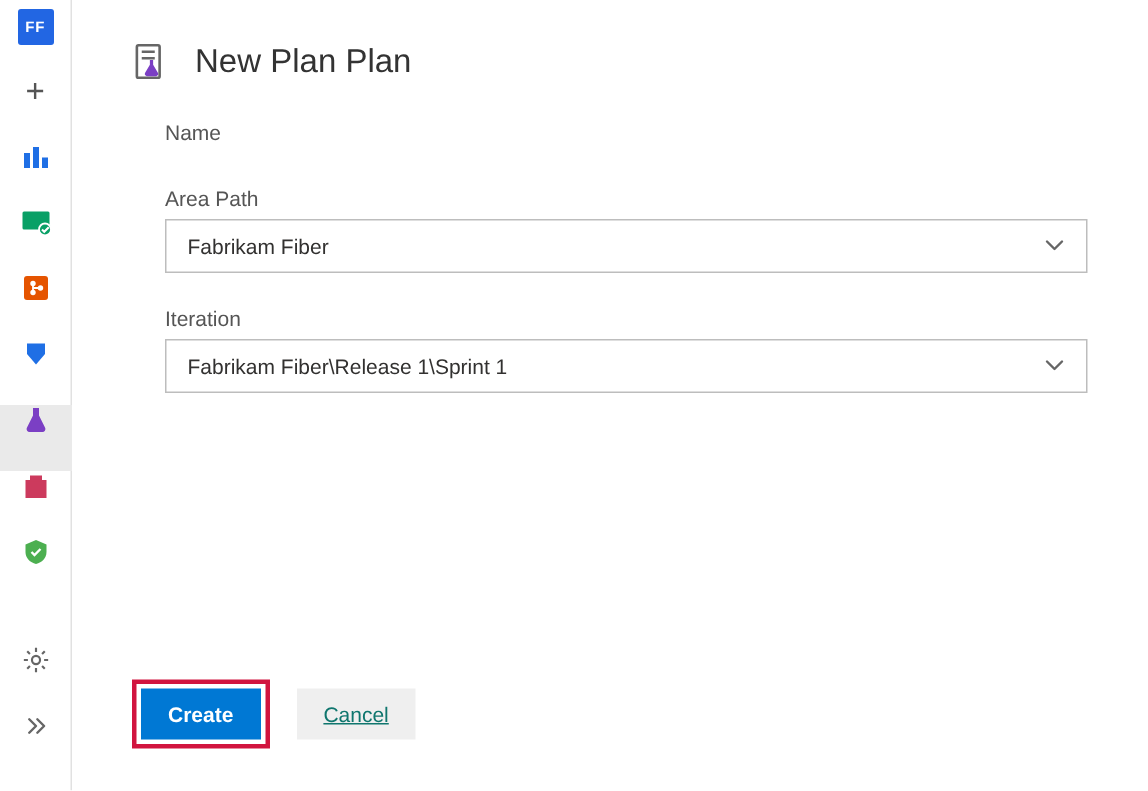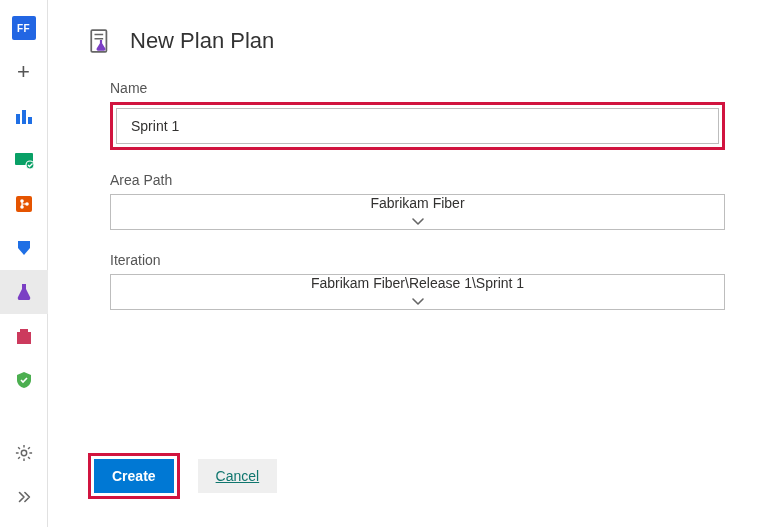--- a/index.html
+++ b/index.html
@@ -20,21 +20,20 @@
       display: flex;
       flex-direction: column;
       align-items: center;
       padding-top: 6px;
       flex-shrink: 0;
     }
     .sidebar-item {
       width: 48px;
       height: 44px;
       display: flex;
-      align-items: center;
       justify-content: center;
       cursor: pointer;
     }
     .sidebar-item.active { background: #eaeaea; }
     .sidebar-bottom { margin-top: auto; padding-bottom: 8px; }
     .logo-sq {
       width: 24px; height: 24px; background: #2266e3; color: #fff;
       display: flex; align-items: center; justify-content: center;
       font-size: 10px; font-weight: 700; border-radius: 2px;
       letter-spacing: 0.5px;
@@ -56,21 +55,21 @@
       height: 36px;
       display: flex;
       align-items: center;
       padding: 0 14px;
       background: #fff;
     }
     .input-wrap input {
       border: none; outline: none; width: 100%; font-size: 14px; font-family: inherit;
       color: #323130; background: transparent;
     }
-    .select-wrap { justify-content: space-between; cursor: pointer; flex-direction: column; }
+    .select-wrap { justify-content: space-between; cursor: pointer; }
     .select-value { font-size: 14px; }
     .chevron { width: 14px; height: 14px; }
     .highlight-box {
       border: 3px solid #d1143f;
       padding: 3px;
     }
     .highlight-btn {
       border: 3px solid #d1143f;
       padding: 3px;
       display: inline-block;
@@ -167,25 +166,20 @@
     <svg class="test-plan-ico" viewBox="0 0 24 24">
         <rect x="3" y="2" width="14" height="20" rx="1" fill="none" stroke="#666" stroke-width="1.6"></rect>
         <path d="M6 6 h8 M6 10 h8" stroke="#666" stroke-width="1.4"></path>
         <path d="M11 11 h2 v3 l3 5 a1.4 1.4 0 0 1 -1.3 2 h-5.4 a1.4 1.4 0 0 1 -1.3 -2 l3 -5 z" fill="#7b3fc4"></path>
       </svg>
     <h1>New Plan Plan</h1>
   </div>
 
   <div class="field">
     <label class="field-label">Name</label>
-    <div class="highlight-box">
-      <div class="input-wrap">
-        <input type="text" value="Sprint 1" style="">
-      </div>
-    </div>
   </div>
 
   <div class="field">
     <label class="field-label">Area Path</label>
     <div class="select-wrap">
       <span class="select-value">Fabrikam Fiber</span>
       <svg class="chevron" viewBox="0 0 14 14">
           <path d="M2 4 l5 5 l5-5" stroke="#666" stroke-width="1.6" fill="none" stroke-linecap="round" stroke-linejoin="round"></path>
         </svg>
     </div>

